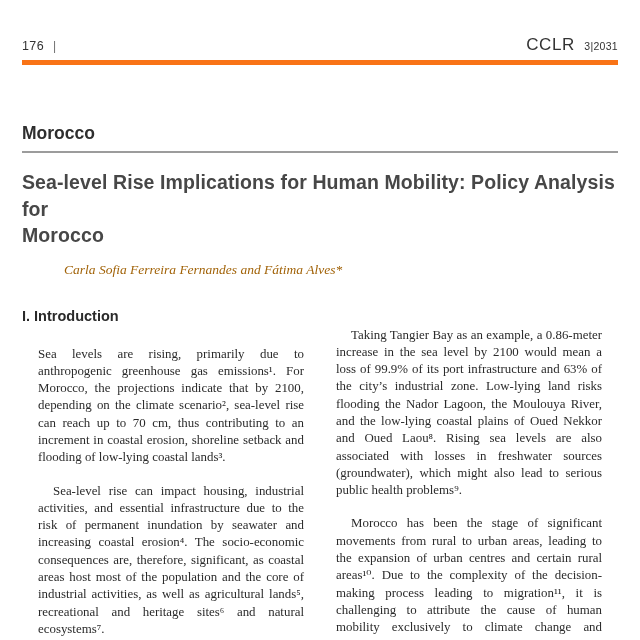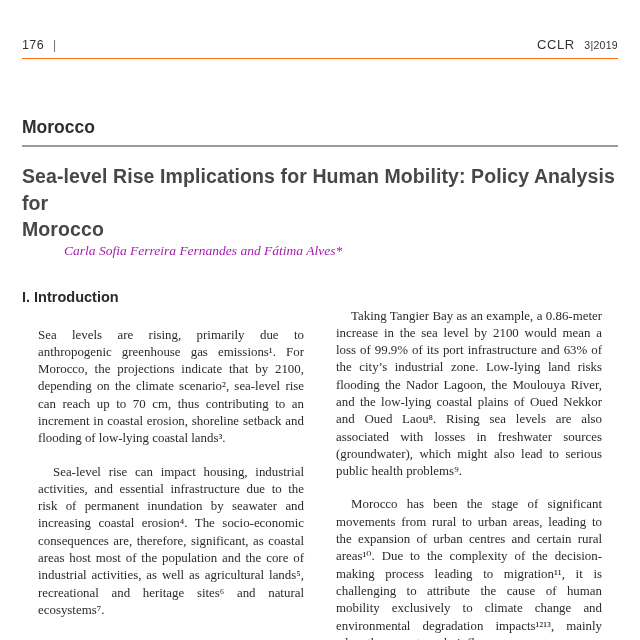--- a/index.html
+++ b/index.html
@@ -14,29 +14,29 @@
     box-sizing: border-box;
     width: 640px; height: 640px;
     padding: 35px 22px 0 22px;
   }
 
   
   .runhead {
     display: flex; justify-content: space-between; align-items: baseline;
     font-family: "Liberation Sans", "DejaVu Sans", sans-serif;
     color: #333333;
-    border-bottom: 1px solid #f97316;
+    border-bottom: 5px solid #f97316;
     padding-bottom: 5px;
   }
   .runhead-left { display: flex; align-items: baseline; }
   .page-num { font-size: 12.5px; letter-spacing: 0.4px; }
   .runhead-divider { color: #6f6f6f; font-size: 12px; margin: 0 9px 0 9px; font-weight: 300; }
   .journal-name { font-size: 11.8px; letter-spacing: 0.15px; }
   .runhead-right { white-space: nowrap; }
-  .journal-abbrev { font-size: 13px; letter-spacing: 0.6px; }
+  .journal-abbrev { font-size: 17px; letter-spacing: 0.6px; }
   .issue { font-size: 10.5px; margin-left: 5px; letter-spacing: 0.3px; }
 
   
   .section-label {
     margin-top: 58px;
     font-family: "Liberation Sans", "DejaVu Sans", sans-serif;
     font-size: 17.5px; font-weight: bold; color: #2e2e2e;
     line-height: 20px;
     padding-bottom: 8px;
     border-bottom: 2px solid #9c9c9c;
@@ -46,24 +46,25 @@
   .article-title {
     margin-top: 16px;
     font-family: "Liberation Sans", "DejaVu Sans", sans-serif;
     font-weight: bold;
     font-size: 19.5px; line-height: 26.5px;
     color: #474747;
     white-space: pre-line;
     letter-spacing: 0.1px;
   }
   .authors {
+    margin-top: 13px;
     margin-left: 42px;
     font-style: italic;
     font-size: 13.5px;
-    color: #a21caf;
+    color: #a16207;
   }
 
   
   .columns { display: flex; margin-top: 30px; }
   .col { flex: 1 1 0; min-width: 0; }
   .col-right { padding-top: 3px; }
   .intro-heading {
     font-family: "Liberation Sans", "DejaVu Sans", sans-serif;
     font-size: 14.5px; font-weight: bold; color: #2a2a2a;
     margin: 0 0 21px 0; line-height: 17px;
@@ -82,21 +83,21 @@
 
 <div class="page">
 
   <div class="runhead">
     <div class="runhead-left">
       <span class="page-num">176</span>
       <span class="runhead-divider">|</span>
     </div>
     <div class="runhead-right">
       <span class="journal-abbrev">CCLR</span>
-      <span class="issue">3|2019</span>
+      <span class="issue">3|2031</span>
     </div>
   </div>
 
   <div class="section-label">Morocco</div>
 
   <h1 class="article-title" style="margin-bottom:0;">Sea-level Rise Implications for Human Mobility: Policy Analysis for
 Morocco</h1>
 
   <div class="authors">Carla Sofia Ferreira Fernandes and Fátima Alves*</div>
 

